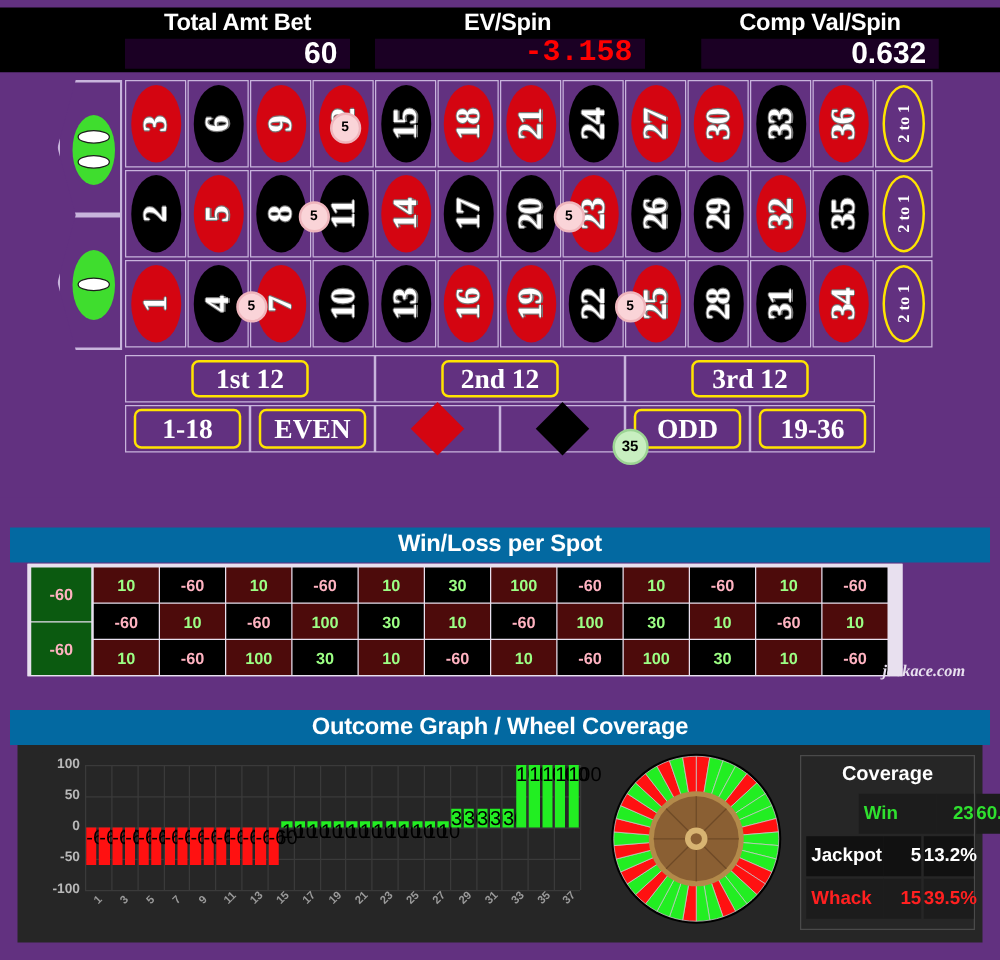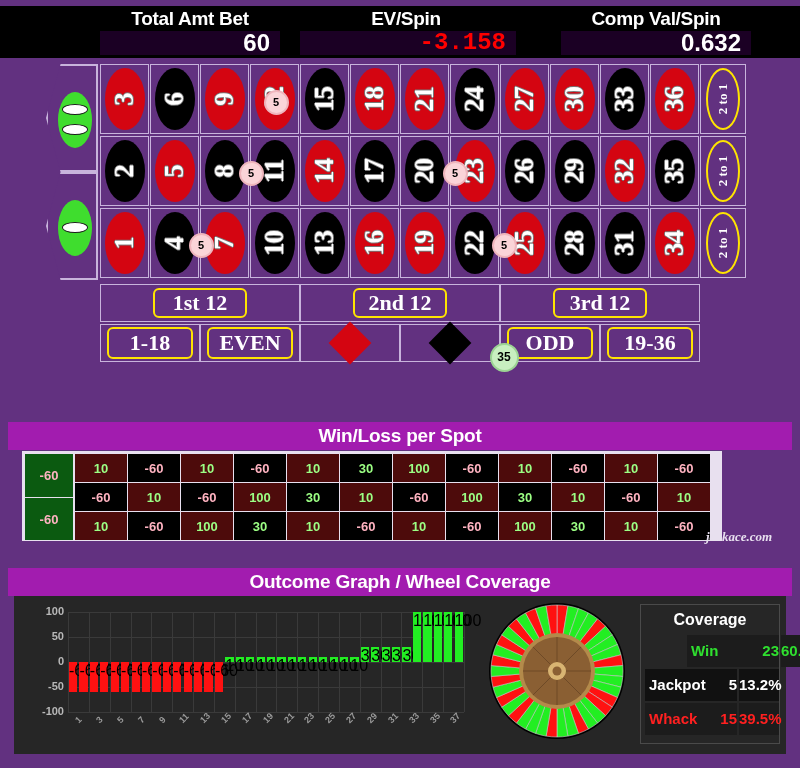--- a/index.html
+++ b/index.html
@@ -122,21 +122,21 @@
     width:21px;height:21px;background:#fad4d8;
     border:2px solid #efb6bd;font-size:11px;
   }
   .chip.green{
     width:25px;height:25px;background:#c8efc0;
     border:2px solid #9cd494;font-size:12px;
   }
 
   
   .titlebar{
-    position:absolute;background:#a21caf;color:#fff;
+    position:absolute;background:#0369a1;color:#fff;
     font-size:19px;font-weight:bold;text-align:center;
     display:flex;align-items:center;justify-content:center;
     letter-spacing:-0.2px;
   }
 
   
   #wlwrap{position:absolute;left:22px;top:451px;width:700px;height:90px;
     border:2px solid #e8e0ef;box-sizing:border-box;background:#e8e0ef;}
   .wlcell{
     position:absolute;box-sizing:border-box;

